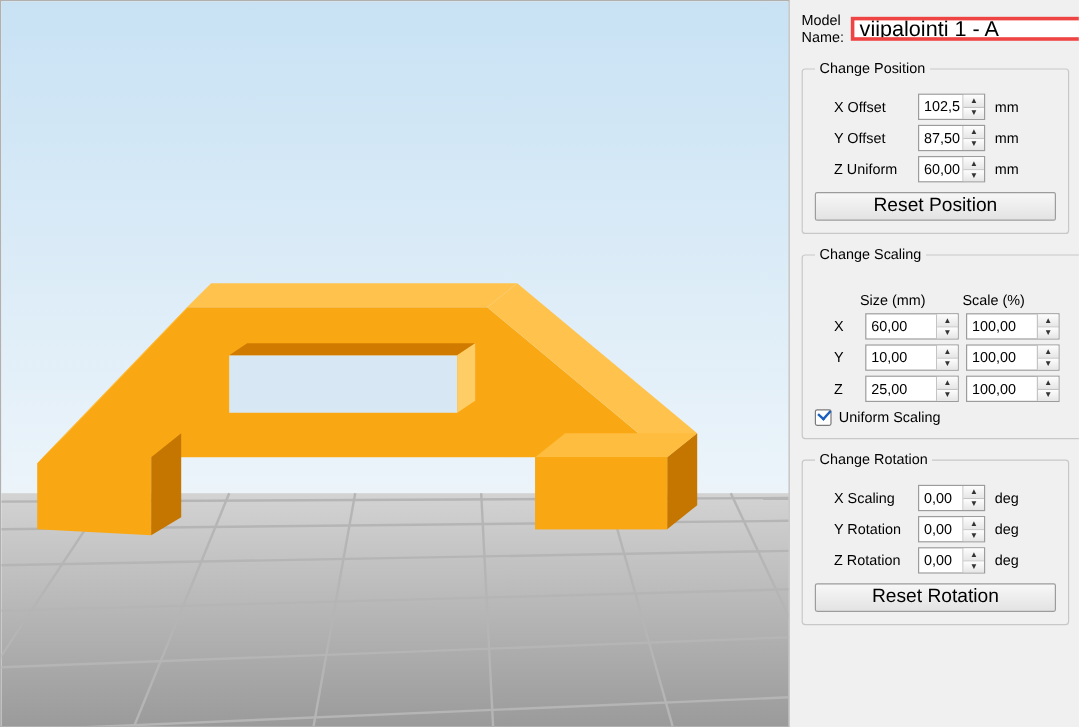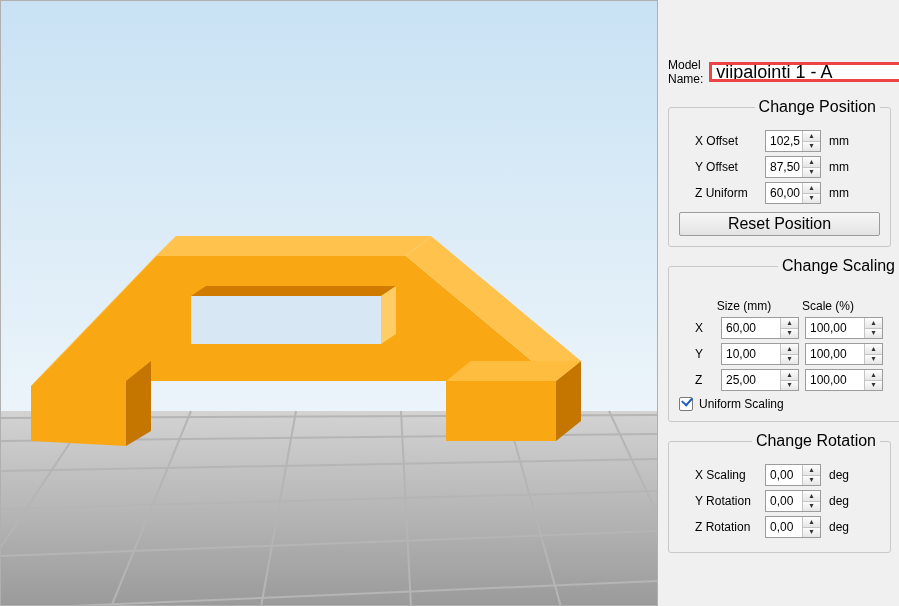--- a/index.html
+++ b/index.html
@@ -30,33 +30,31 @@
     display: flex;
     flex-direction: column;
     gap: 10px;
   }
 
   .top-row {
     display: flex;
     align-items: center;
     gap: 6px;
     padding: 2px 0 2px 0;
-    margin-top: 48px;
   }
 
   fieldset.group {
     border: 1px solid #c8c8c8;
     border-radius: 3px;
     padding: 10px 10px 10px 10px;
     margin: 0;
   }
   fieldset.group > legend {
     padding: 0 4px;
-    font-size: 16px;
-    text-align: right;
+    font-size: 12px;
   }
 
   .row {
     display: flex;
     align-items: center;
     gap: 6px;
     margin: 4px 16px;
   }
   .lbl {
     width: 64px;
@@ -429,15 +427,16 @@
               <span class="arrow">▴</span>
             </div>
           <div class="stepbtn">
               <span class="arrow">▾</span>
             </div>
         </div>
       </div>
       <span class="unit">deg</span>
     </div>
 
+    <button class="btn">Reset Rotation</button>
   </fieldset>
 
 </div>
 
 </body></html>

